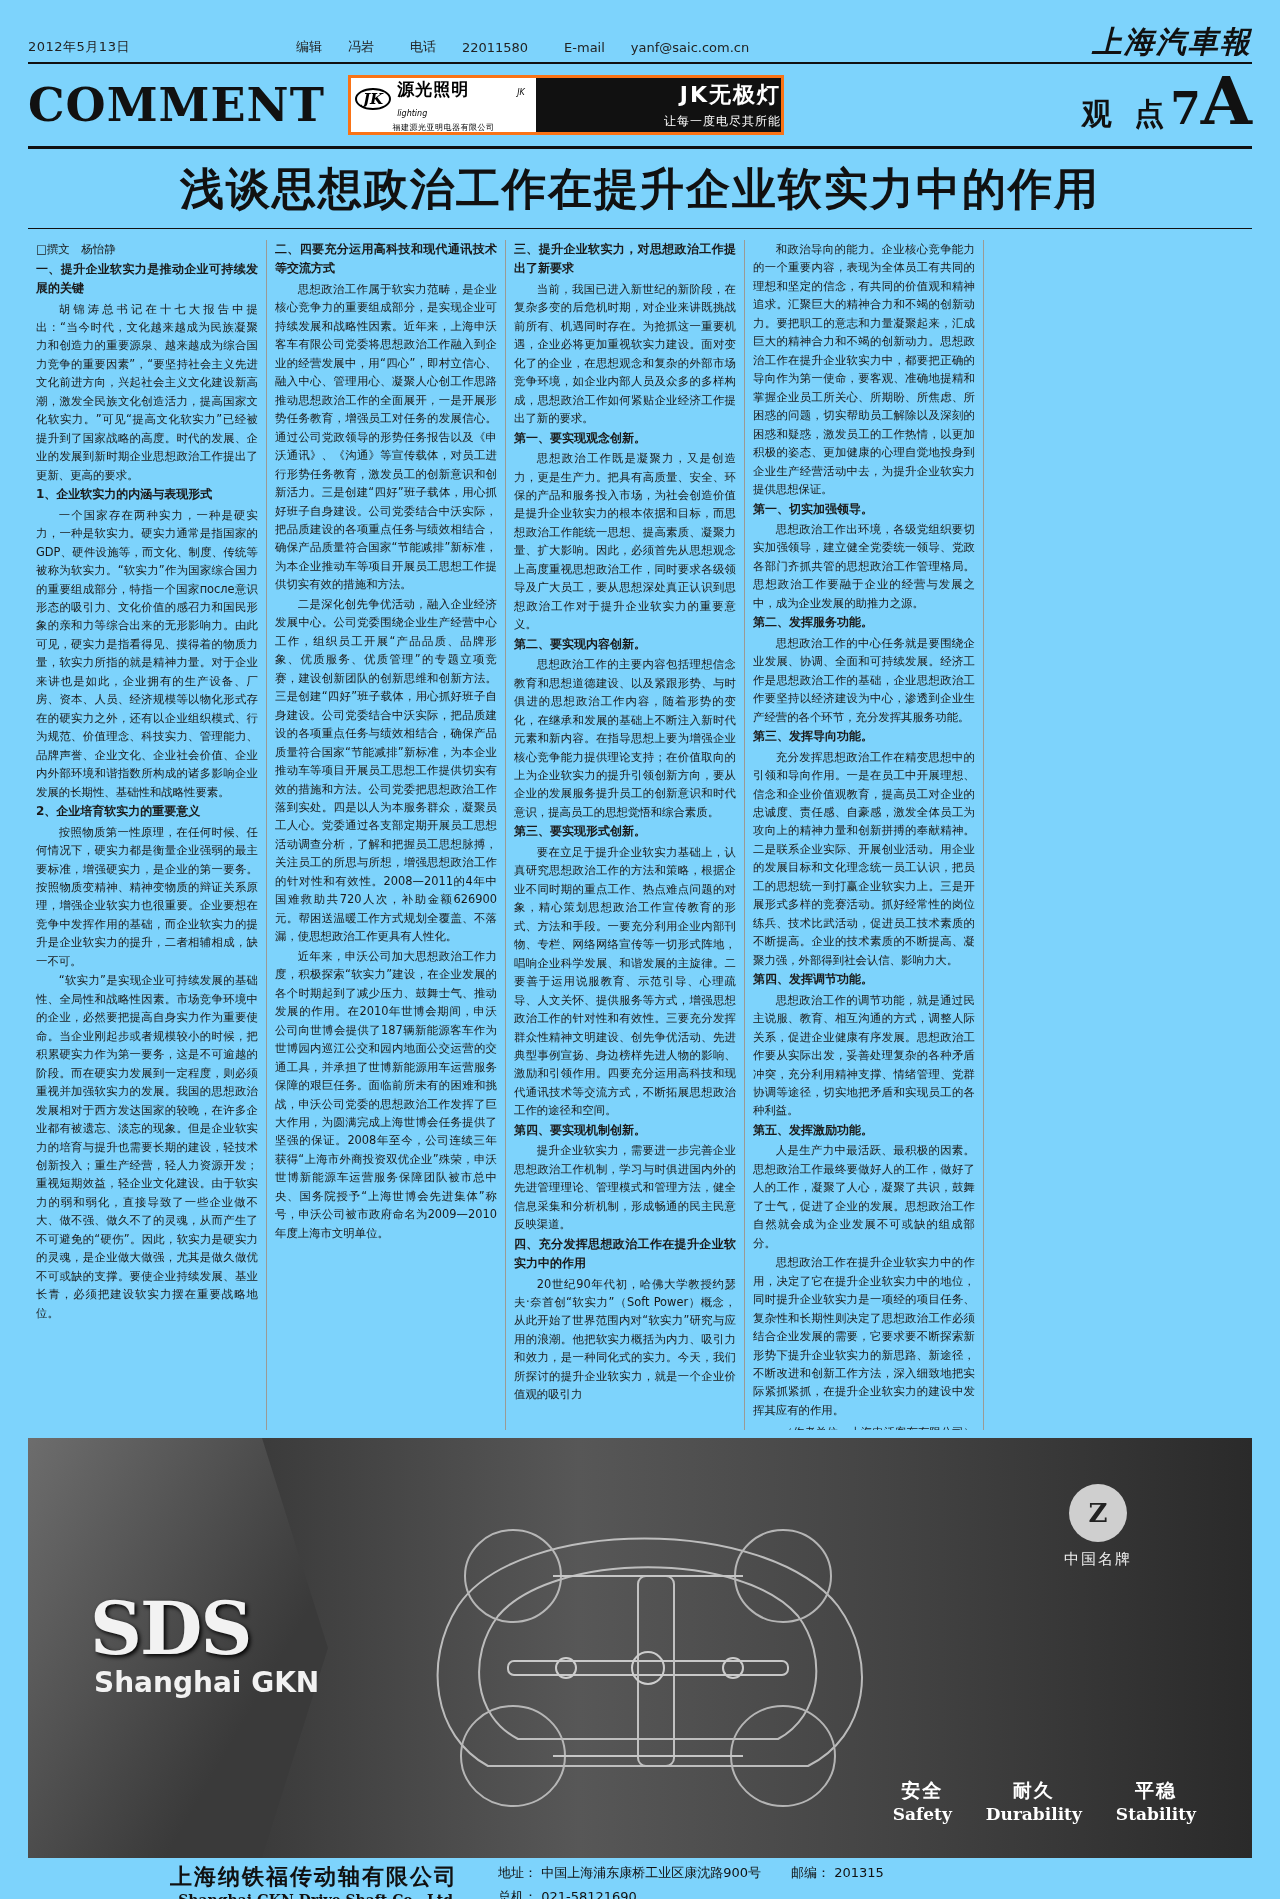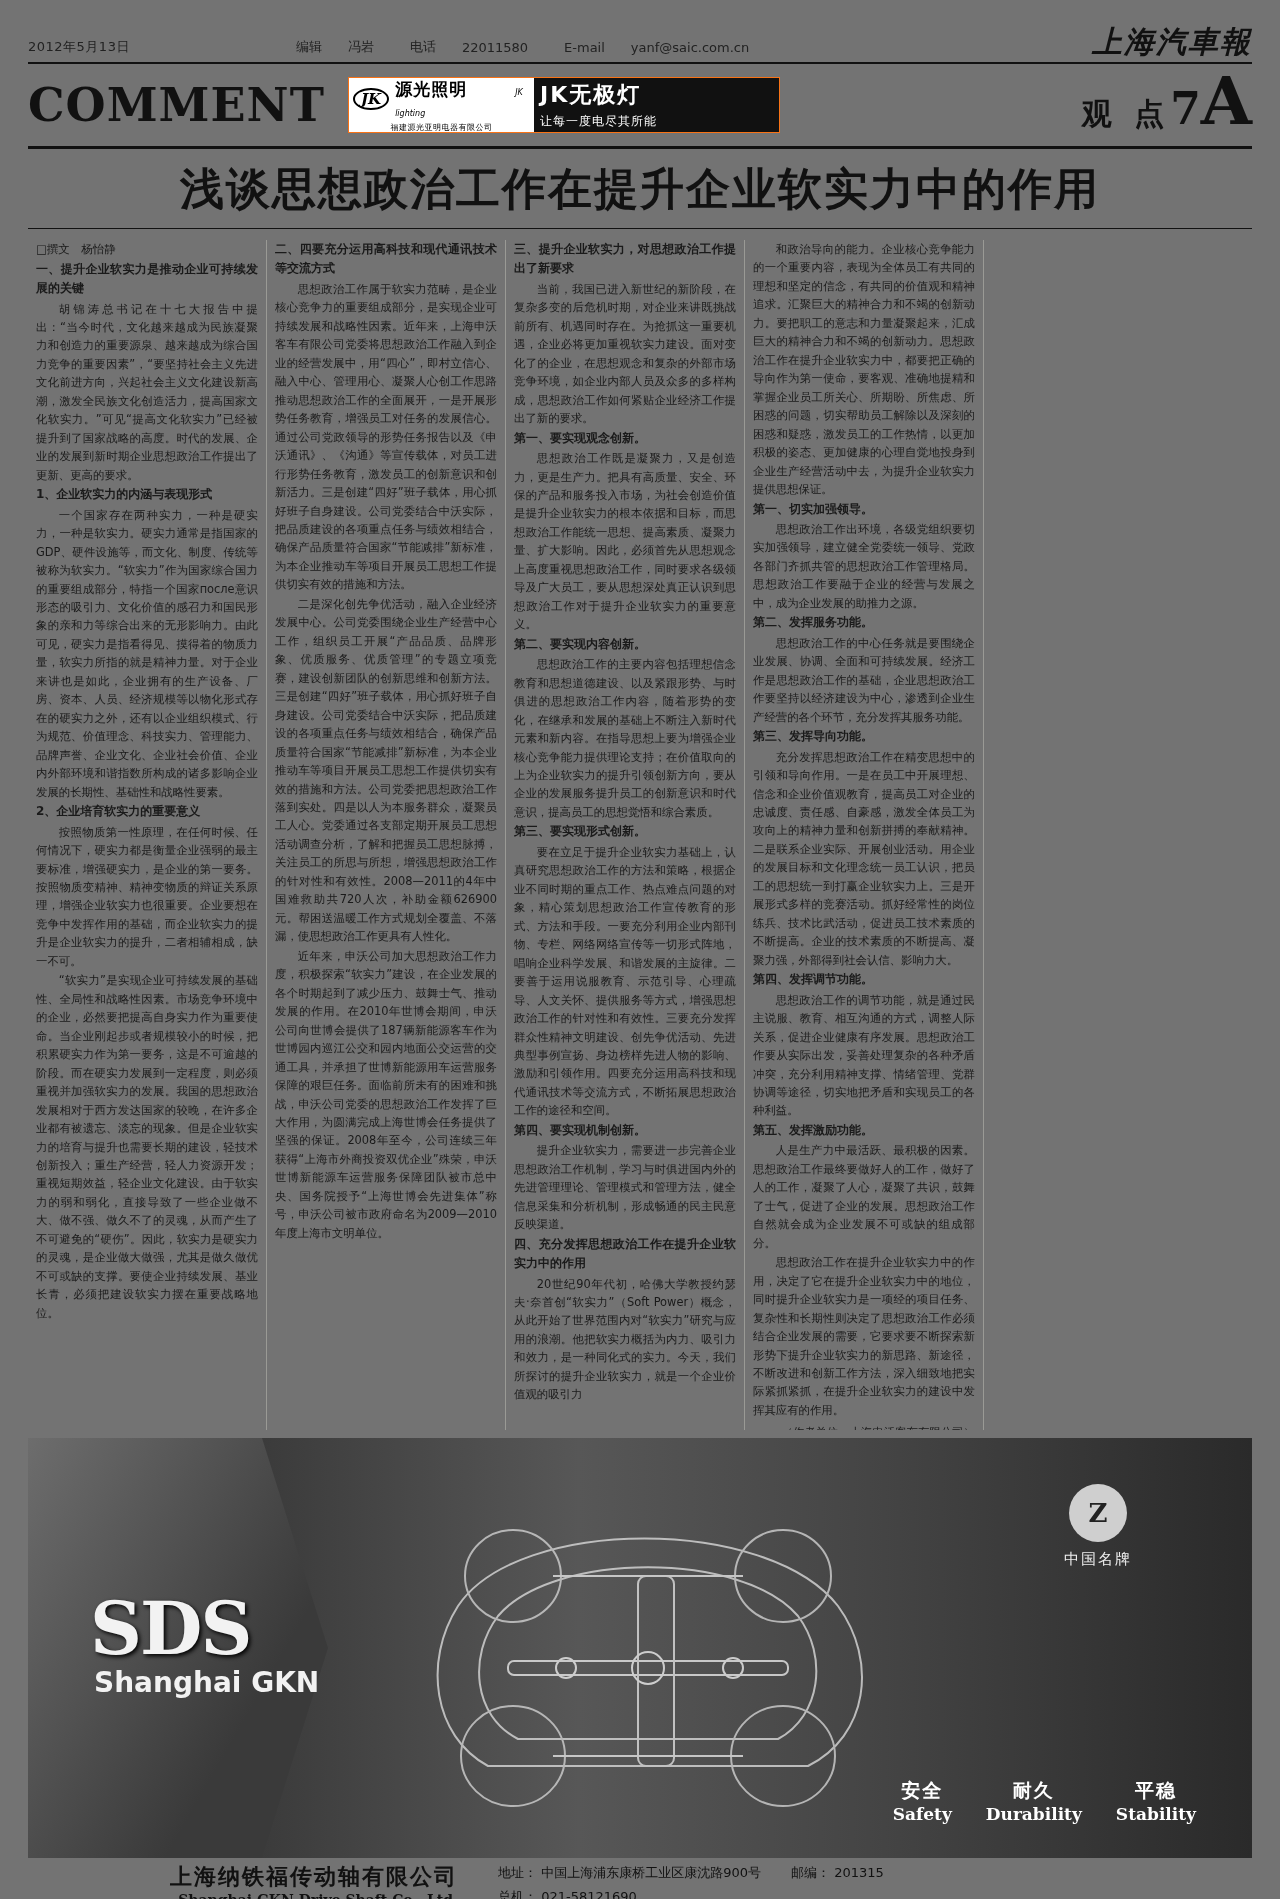--- a/index.html
+++ b/index.html
@@ -5,21 +5,21 @@
   html, body {
     margin: 0;
     padding: 0;
     background: #b9b7b2;
   }
   .page {
     position: relative;
     width: 1280px;
     height: 1899px;
     margin: 0 auto;
-    background: #737373;
+    background: #7dd3fc;
     font-family: "DejaVu Sans", "Liberation Sans", sans-serif;
     color: #111;
     overflow: hidden;
   }
   
   .masthead {
     position: absolute;
     left: 28px; right: 28px; top: 34px;
     height: 26px;
     display: flex;
@@ -65,21 +65,21 @@
     width: 300px;
   }
   .ad-strip {
     width: 430px;
     height: 54px;
     background: #111;
     color: #fff;
     display: flex;
     align-items: stretch;
     margin-left: 20px;
-    border: 1px solid #f97316;
+    border: 3px solid #f97316;
   }
   .ad-left {
     background: #fff;
     color: #000;
     width: 185px;
     display: flex;
     flex-direction: column;
     justify-content: center;
     align-items: center;
     padding: 2px 4px;
@@ -100,21 +100,22 @@
   .ad-left .yg {
     font-size: 17px; font-weight: bold; letter-spacing: 1px;
   }
   .ad-left .ygen { font-size: 8px; font-style: italic; margin-left: 43px; }
   .ad-left .sub { font-size: 8px; margin-top: 2px; letter-spacing: 0.5px;}
   .ad-right {
     flex: 1;
     display: flex;
     flex-direction: column;
     justify-content: center;
-    padding-left: 6px;
+    padding-left: 14px;
+    text-align: right;
   }
   .ad-right .l1 { font-size: 22px; font-weight: bold; letter-spacing: 2px; }
   .ad-right .l2 { font-size: 12px; letter-spacing: 1px; margin-top: 3px;}
   .section-name {
     margin-left: auto;
     display: flex;
     align-items: baseline;
   }
   .section-name .cn {
     font-size: 30px;

